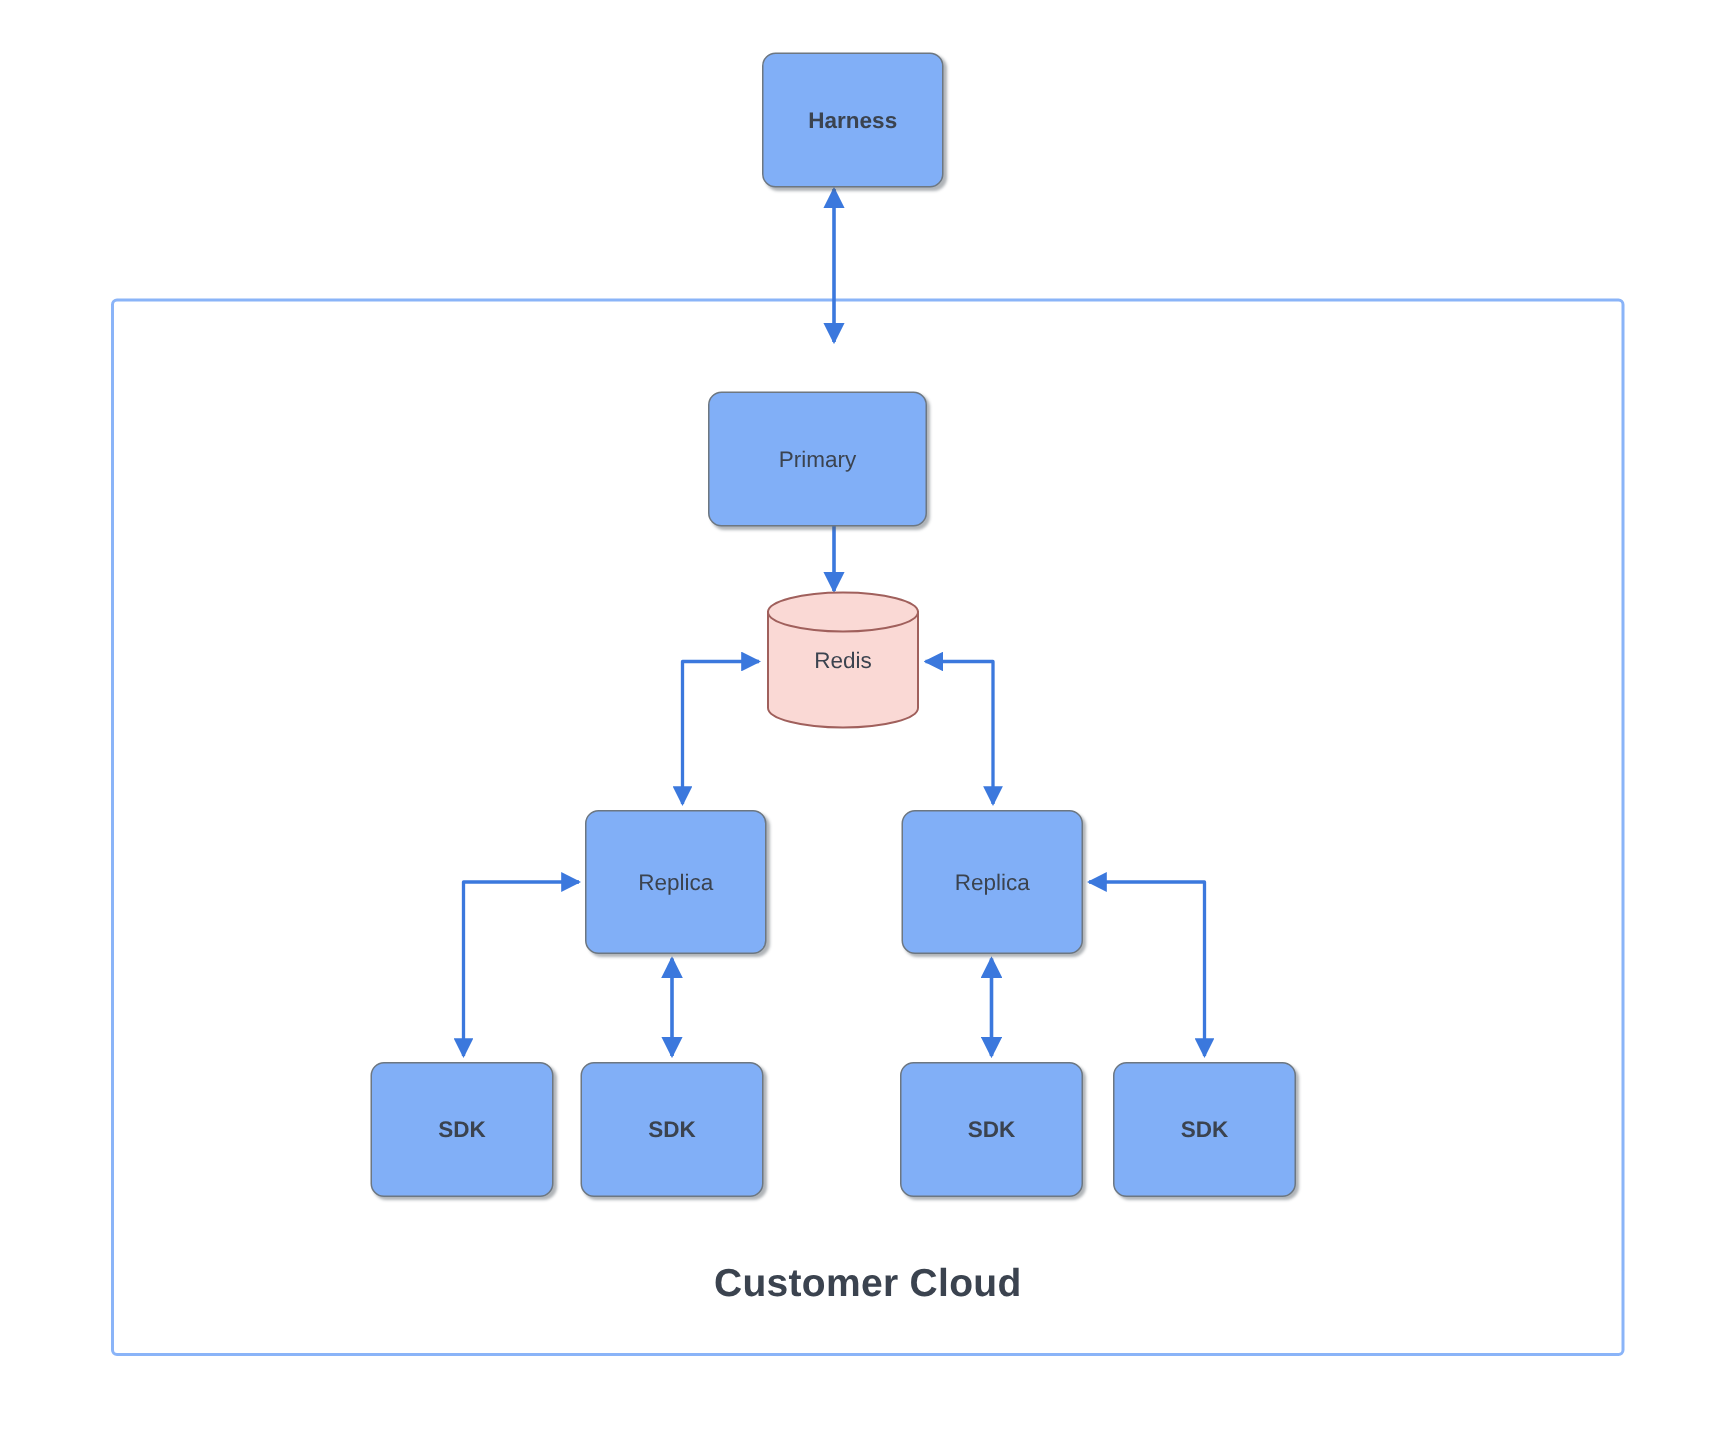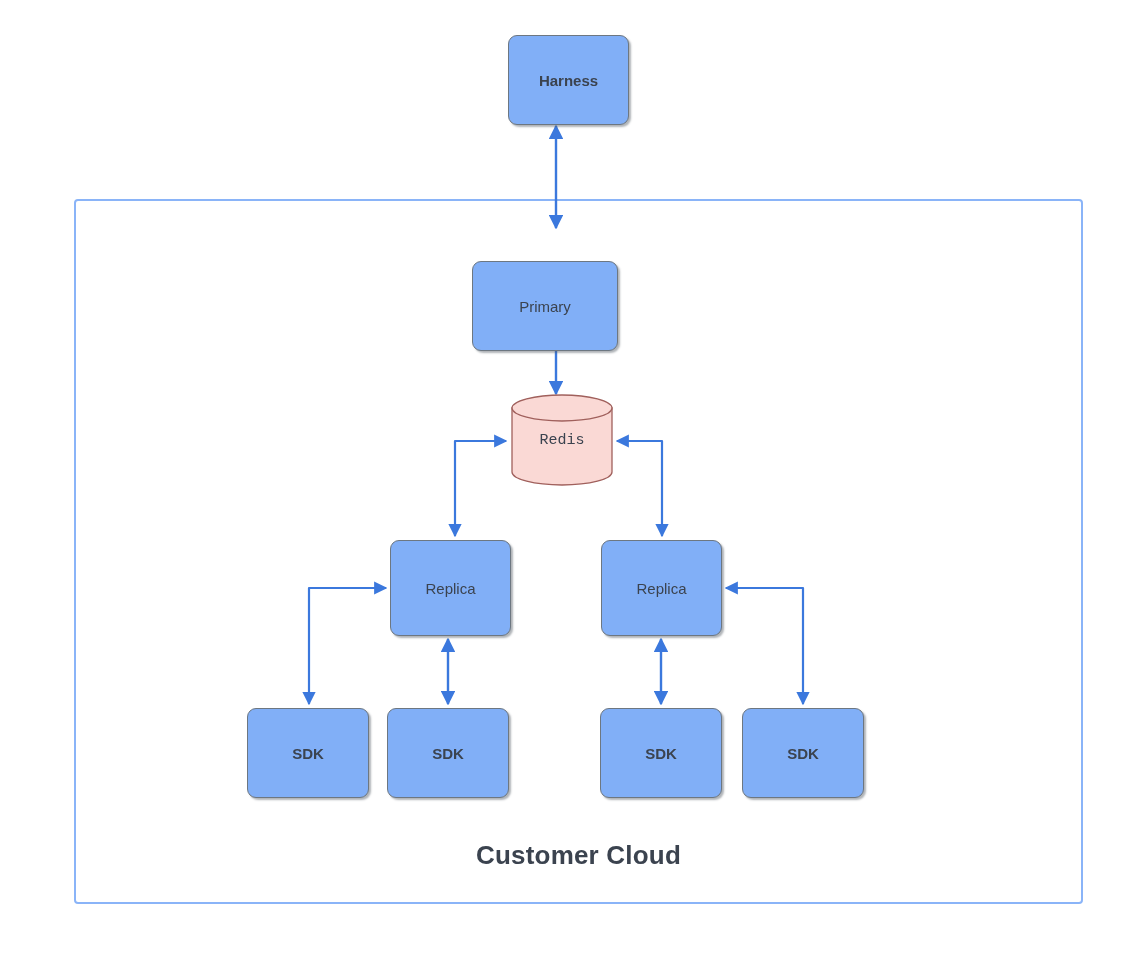--- a/index.html
+++ b/index.html
@@ -63,21 +63,20 @@
   .node-label {
     display: block;
     line-height: 1;
   }
   .cylinder {
     position: absolute;
     z-index: 3;
     display: flex;
     align-items: center;
     justify-content: center;
-    font-family: Liberation Mono, monospace;
   }
   .cylinder svg {
     position: absolute;
     left: 0;
     top: 0;
   }
   .cylinder .cyl-label {
     position: relative;
     z-index: 2;
     font-size: 15px;

